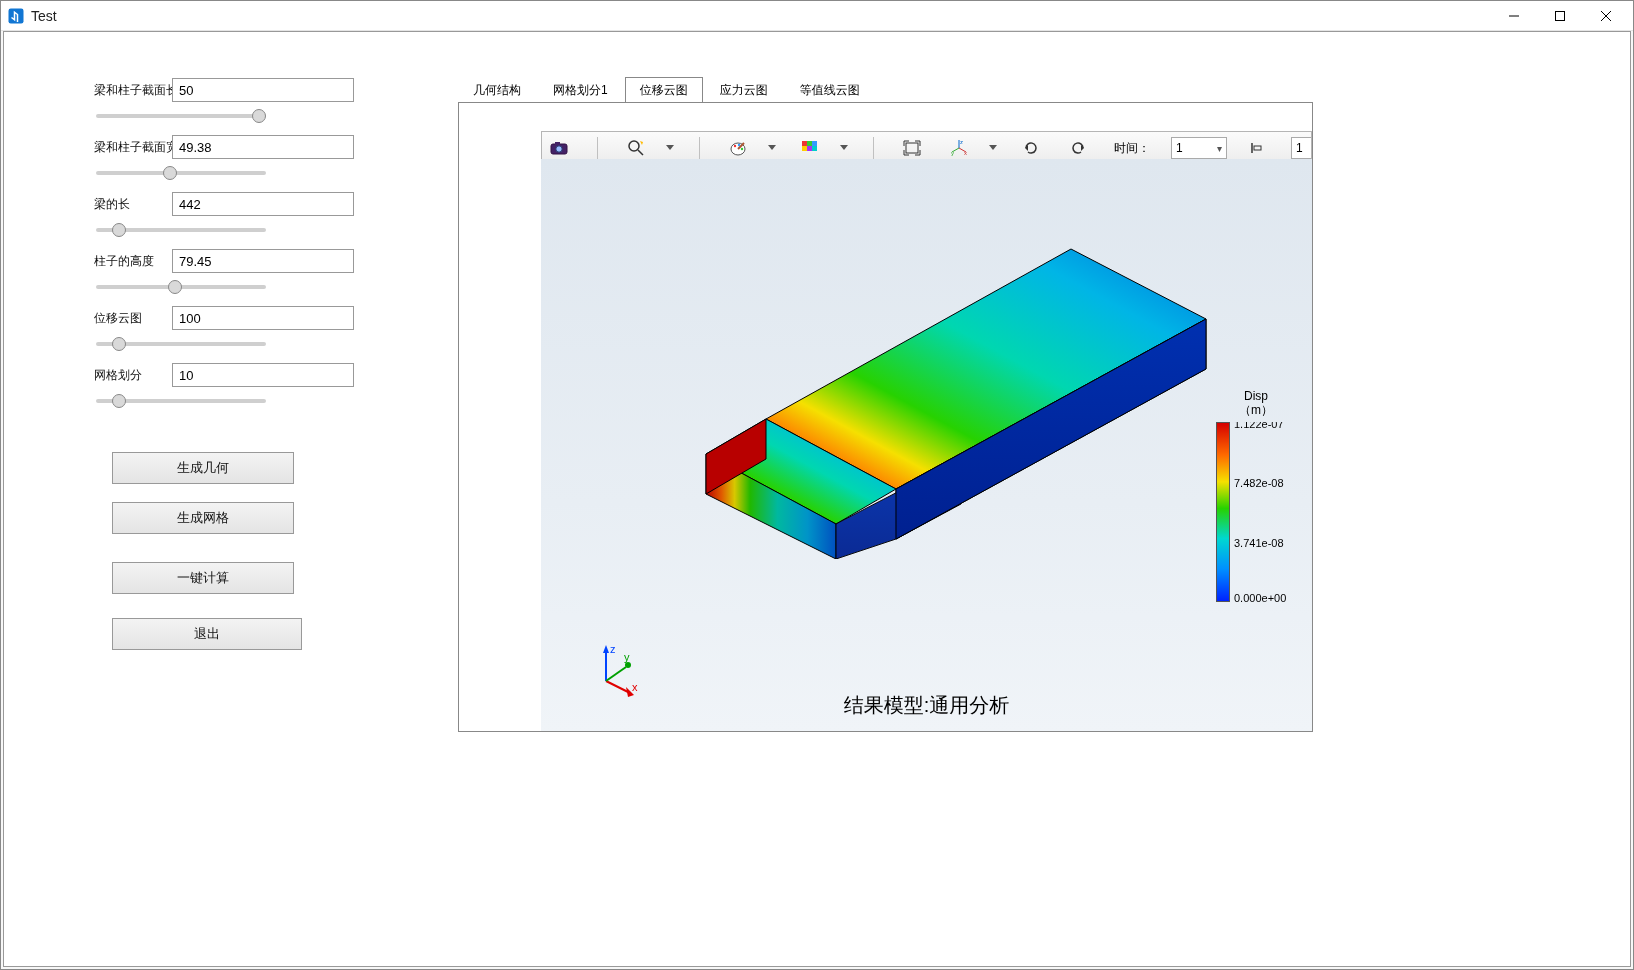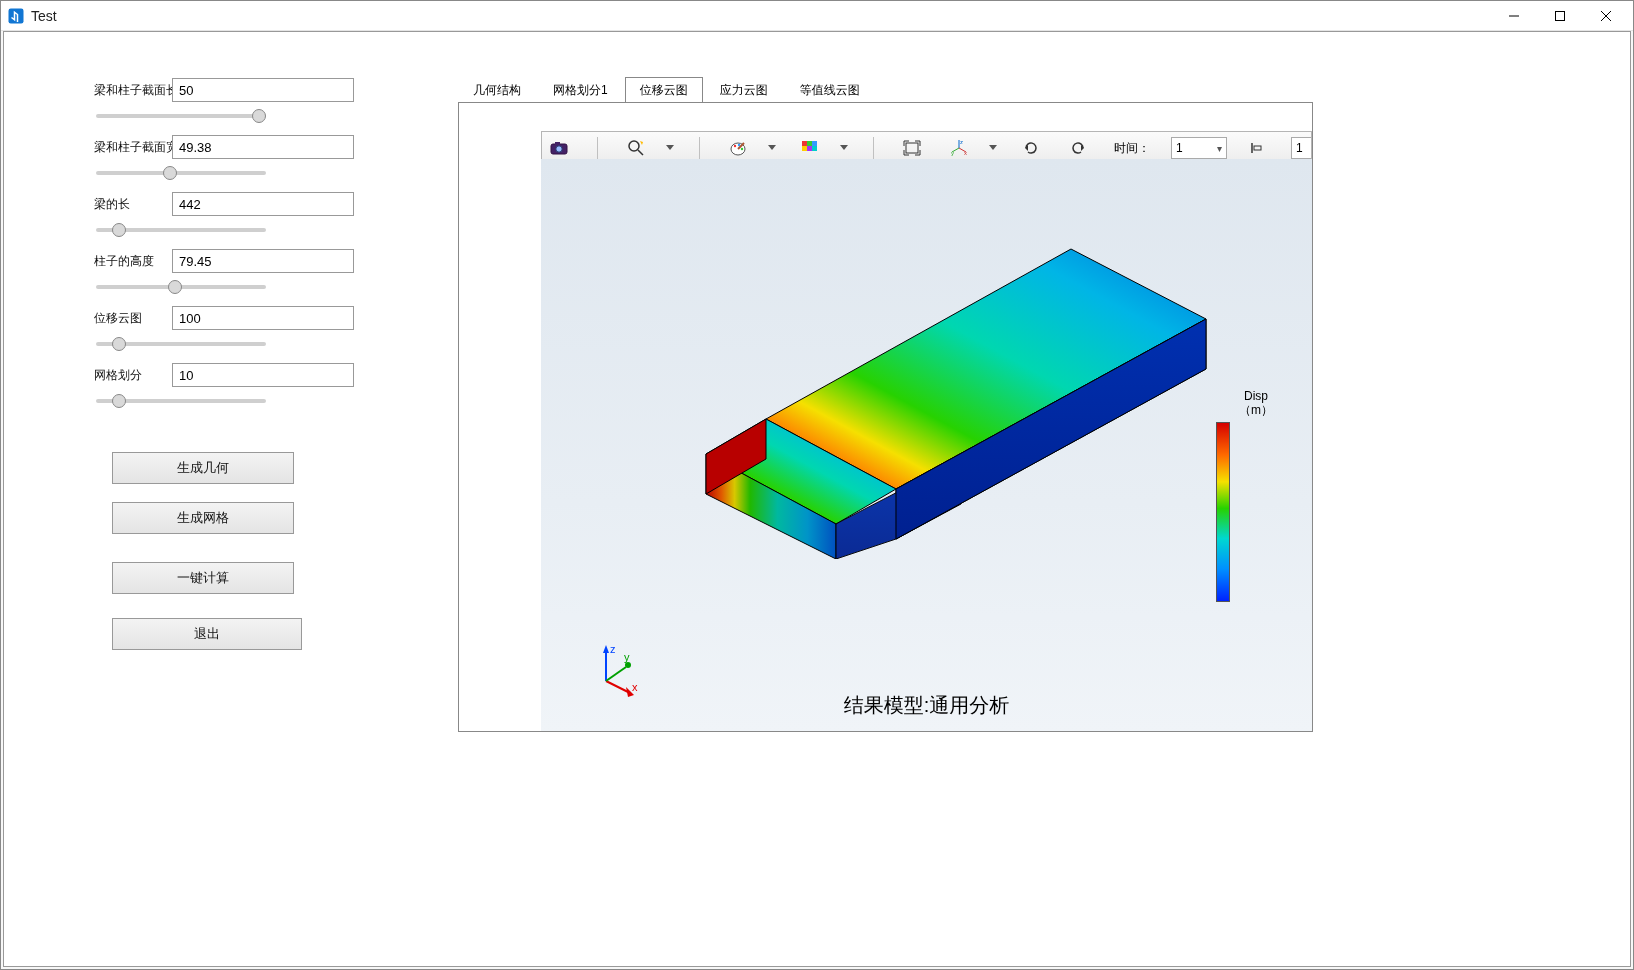--- a/index.html
+++ b/index.html
@@ -569,20 +569,26 @@
           </svg>
         </div>
 
         <div class="legend">
           <div class="ltitle">
             <span>Disp</span><br>
             <span>（m）</span>
           </div>
           <div style="overflow:hidden">
             <div class="legend-bar"></div>
+            <div class="legend-ticks">
+              <span style="top:-4px">1.122e-07</span>
+              <span style="top:55px">7.482e-08</span>
+              <span style="top:115px">3.741e-08</span>
+              <span style="top:170px">0.000e+00</span>
+            </div>
           </div>
         </div>
 
         <div class="viewer-footer-label">结果模型:通用分析</div>
       </div>
 
     </div>
 
   </div>
 </div>

